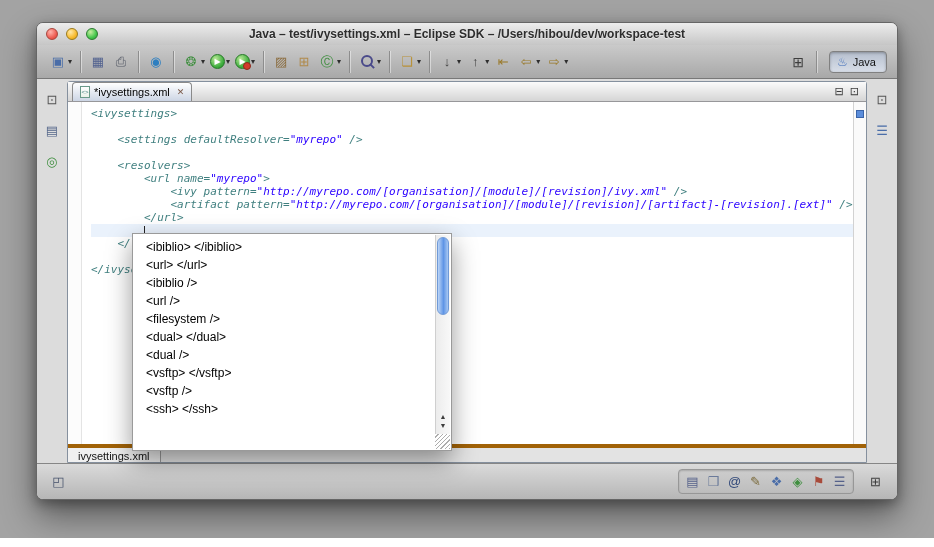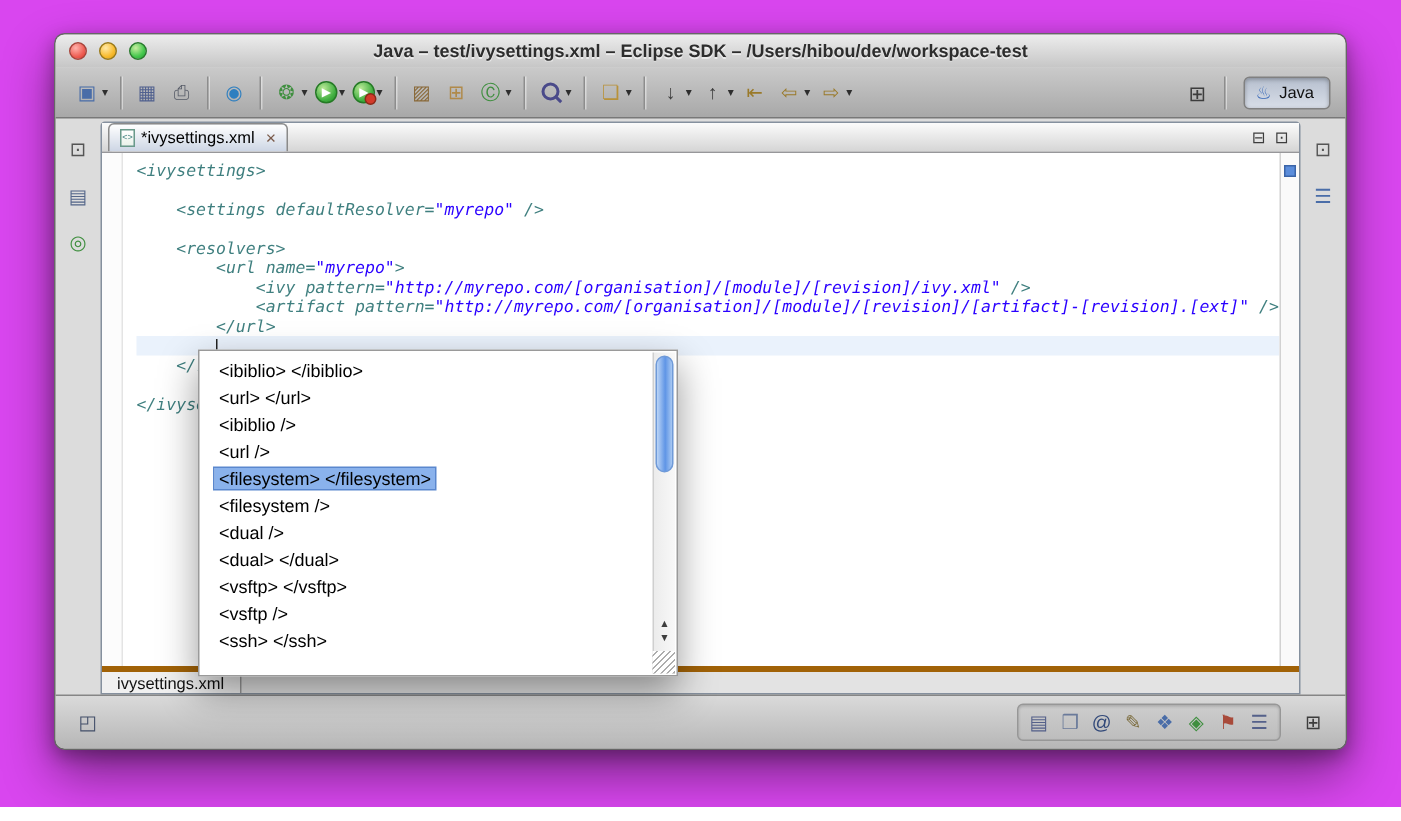--- a/index.html
+++ b/index.html
@@ -1,18 +1,18 @@
 <!DOCTYPE html>
 <html style="--code-tag: #3F7F7F; --code-str: #2A00FF; --sel-bg: #8AB2EC; --sel-border: #5A87CE; --marker: #5B8DDB;"><head>
 <meta charset="utf-8">
 <style>
   *{box-sizing:border-box;margin:0;padding:0}
   html,body{width:934px;height:547px}
   body{font-family:"Liberation Sans",sans-serif;background:#fff}
-  .page{position:relative;width:934px;height:538px;overflow:hidden;background:#d946ef}
+  .page{position:relative;width:934px;height:538px;overflow:hidden;background:#a3a3a3}
 
   
   .window{position:absolute;left:36px;top:22px;width:862px;height:478px;border-radius:7px;
     border:1px solid #666;background:#dcdcdc;overflow:hidden;display:flex;flex-direction:column;
     box-shadow:0 16px 34px rgba(0,0,0,.45),0 4px 12px rgba(0,0,0,.3)}
   .titlebar{flex:0 0 22px;background:linear-gradient(#ededed,#c6c6c6);position:relative;display:flex;align-items:center}
   .lights{position:absolute;left:9px;top:5px;display:flex;gap:8px}
   .light{width:12px;height:12px;border-radius:50%}
   .light.red{background:radial-gradient(circle at 35% 30%,#ffb3ac,#ee5f55 60%,#d8352b);border:1px solid #a8453c}
   .light.yellow{background:radial-gradient(circle at 35% 30%,#ffe9a8,#f8bb2e 60%,#d89a15);border:1px solid #9a7a1a}
@@ -243,24 +243,23 @@
       <span class="bt-icon bt-final" style="color:#3d3d3d">⊞</span>
     </div>
   </div>
 
   <div class="ca-popup">
     <div class="ca-list">
         <div class="ca-item"><span>&lt;ibiblio&gt; &lt;/ibiblio&gt;</span></div>
         <div class="ca-item"><span>&lt;url&gt; &lt;/url&gt;</span></div>
         <div class="ca-item"><span>&lt;ibiblio /&gt;</span></div>
         <div class="ca-item"><span>&lt;url /&gt;</span></div>
-        <div class="ca-item selected"><span>&lt;filesystem&gt; &lt;/filesystem&gt;</span></div>
         <div class="ca-item"><span>&lt;filesystem /&gt;</span></div>
+        <div class="ca-item"><span>&lt;dual&gt; &lt;/dual&gt;</span></div>
         <div class="ca-item"><span>&lt;dual /&gt;</span></div>
-        <div class="ca-item"><span>&lt;dual&gt; &lt;/dual&gt;</span></div>
         <div class="ca-item"><span>&lt;vsftp&gt; &lt;/vsftp&gt;</span></div>
         <div class="ca-item"><span>&lt;vsftp /&gt;</span></div>
         <div class="ca-item"><span>&lt;ssh&gt; &lt;/ssh&gt;</span></div>
       </div>
     <div class="ca-scroll">
       <div class="ca-thumb"></div>
       <div class="ca-arrows">
         <span>▲</span>
         <span>▼</span>
       </div>

